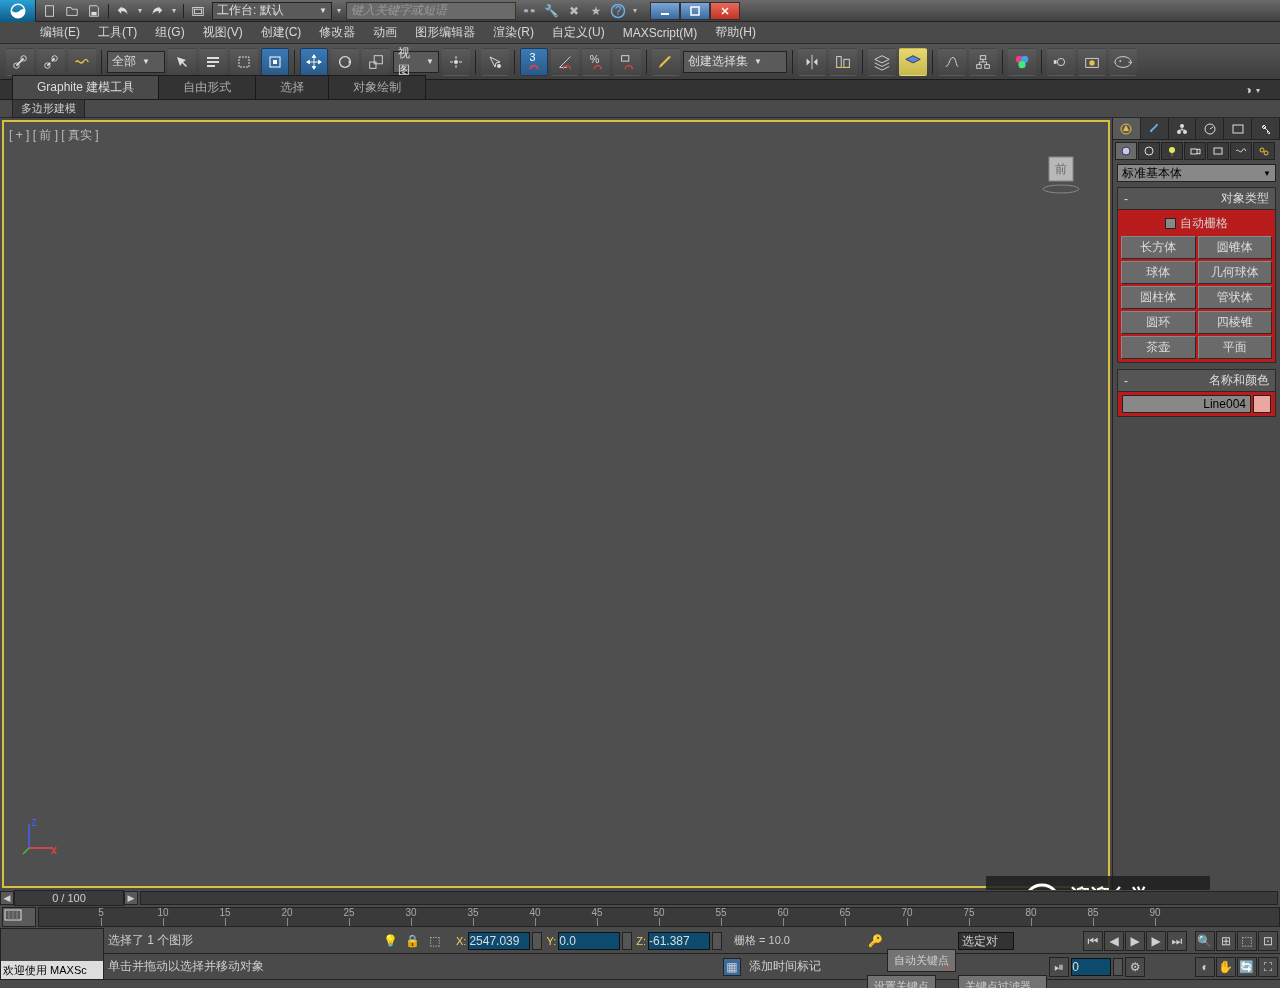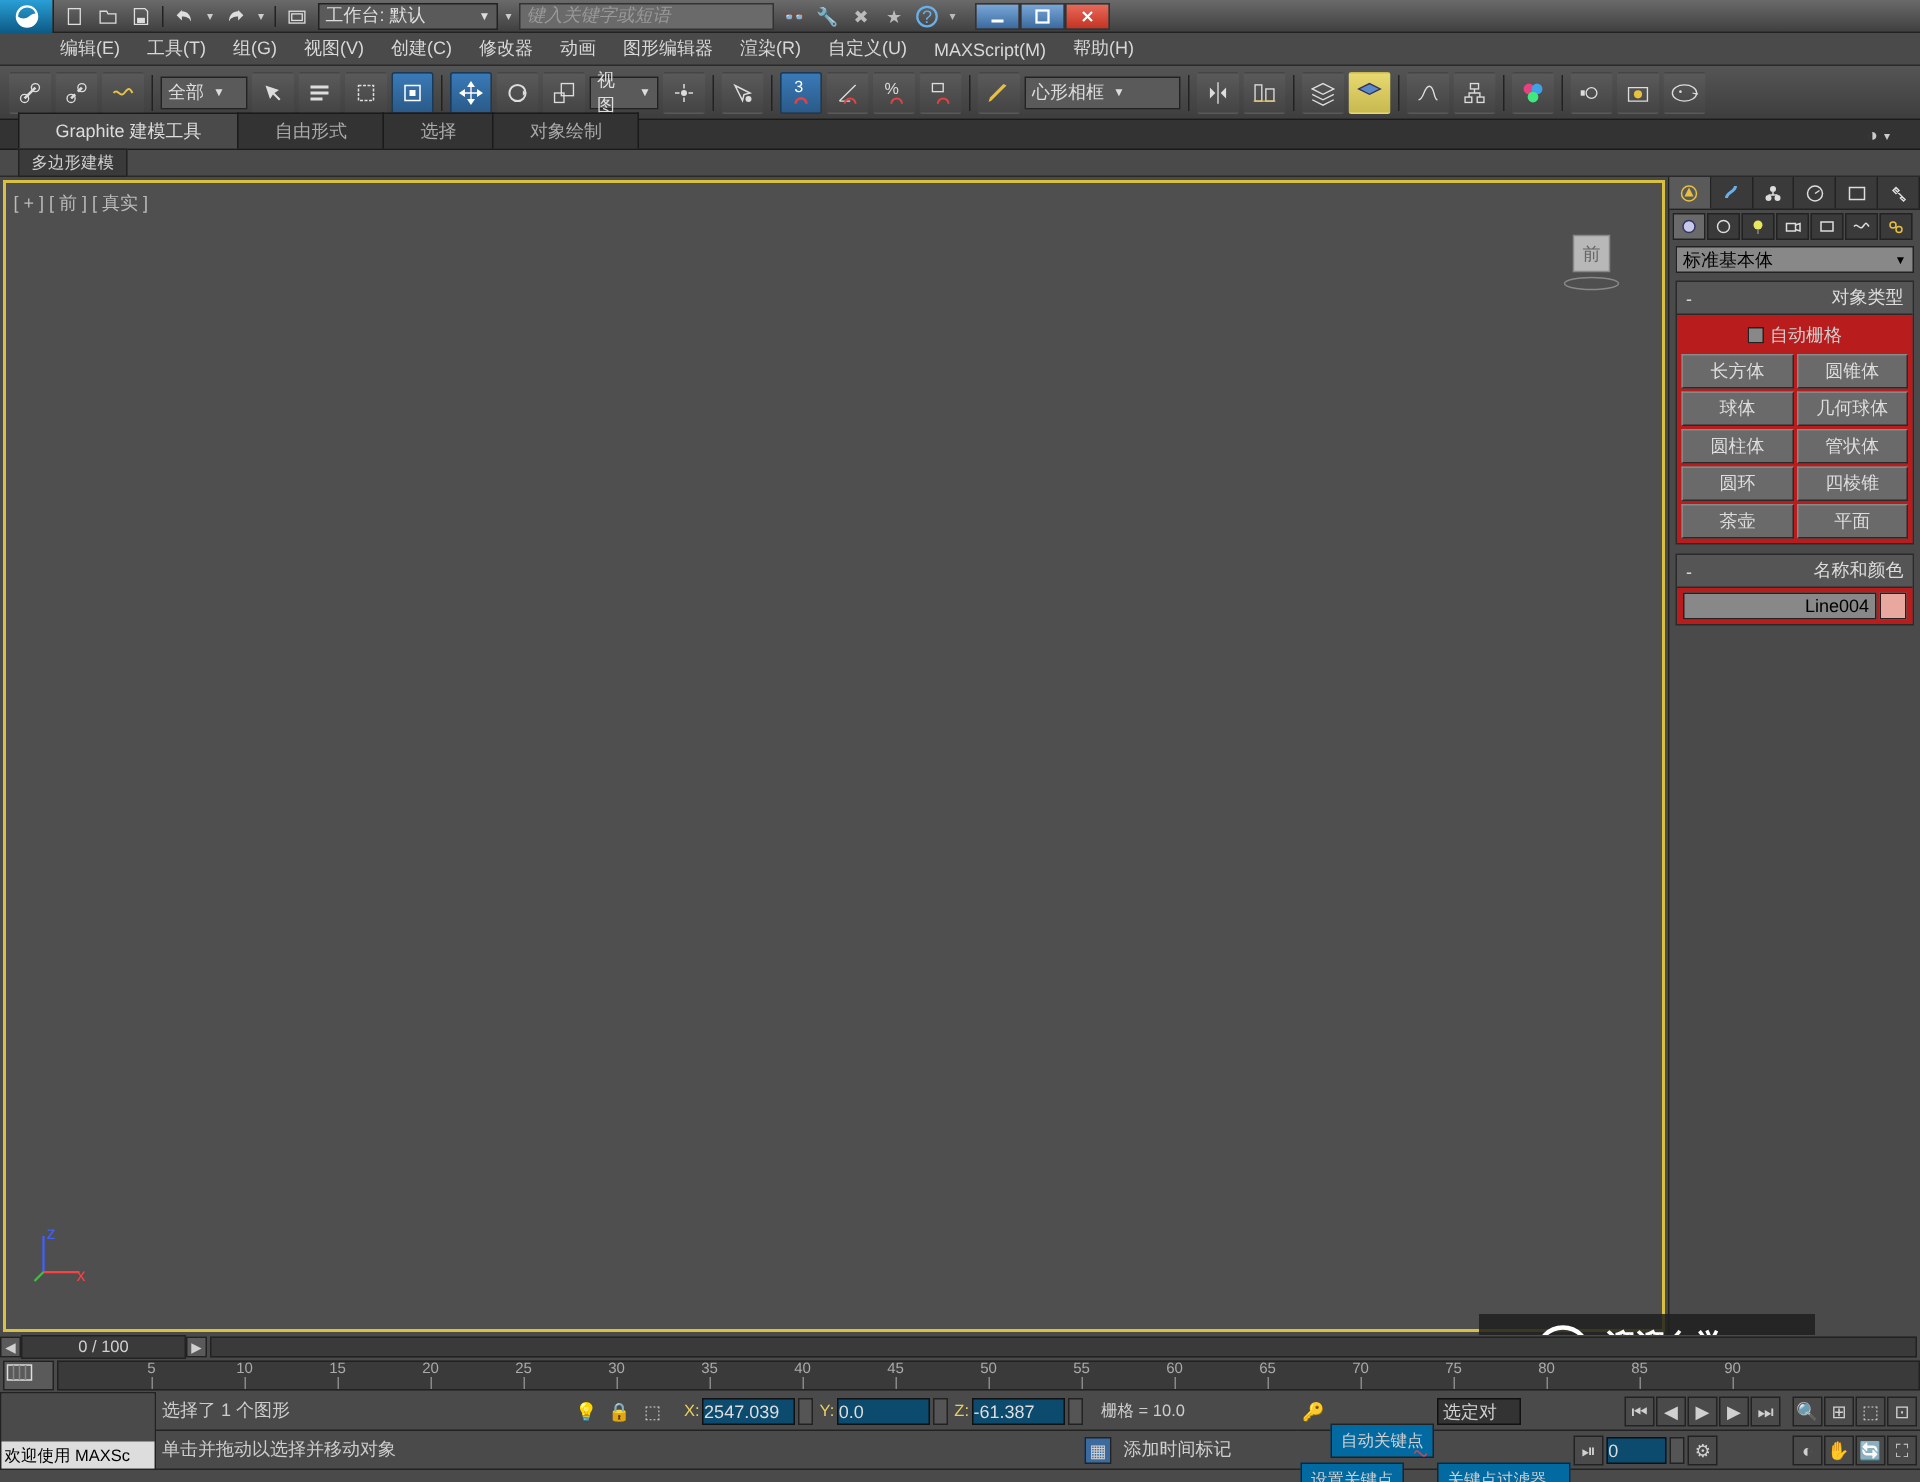--- a/index.html
+++ b/index.html
@@ -95,21 +95,21 @@
 .status-text { flex:0 0 270px; color:#ccc; }
 .coord-group { display:flex; align-items:center; gap:2px; }
 .coord-label { color:#e8d060; font-size:11px; }
 .coord-input { width:62px; height:18px; background:#0c4a6e; border:1px solid #111; color:#ddd; padding:0 0; display:flex; align-items:center; font-size:11px; }
 .spinner { width:10px; height:18px; background:#555; border:1px solid #222; }
 .grid-label { color:#ccc; margin-left:8px; font-size:11px; }
 .lock-icons { display:flex; gap:4px; margin-left:auto; margin-right:4px; }
 .small-icon { width:18px; height:18px; display:flex; align-items:center; justify-content:center; }
 .status-right { width:415px; display:flex; flex-direction:column; }
 .anim-row { height:26px; display:flex; align-items:center; gap:2px; padding:0 2px; border-bottom:1px solid #222; }
-.anim-btn { padding:3px 6px; background:#0369a1; border:1px solid #222; font-size:11px;margin-top:40px; }
+.anim-btn { padding:3px 6px; background:#737373; border:1px solid #222; font-size:11px;margin-top:40px; }
 .anim-combo { width:56px; height:18px; background:#333; border:1px solid #111; padding:0 3px; display:flex; align-items:flex-start; font-size:11px; }
 .nav-icons { display:flex; gap:1px; margin-left:auto; }
 .nav-icon { width:20px; height:20px; background:#4a4a4a; border:1px solid #222; display:flex; align-items:center; justify-content:center; }
 
 svg { pointer-events:none; }
 </style>
 </head>
 <body>
 
 <div class="titlebar">
@@ -319,21 +319,21 @@
         <path d="M8 18a4 4 0 018 0" fill="none" stroke="#e84040" stroke-width="1.5"></path>
       </svg>
     </div>
   <div class="tb-sep"></div>
   <div class="tb-btn">
       <svg width="16" height="16" viewBox="0 0 16 16">
         <path d="M3 13L13 3l-2-1-9 9-1 3z" fill="#e8c040"></path>
       </svg>
     </div>
   <div class="tb-combo" style="width:104px">
-      <span>心形相框</span>
+      <span>创建选择集</span>
       <span class="arrow">▼</span>
     </div>
   <div class="tb-sep"></div>
   <div class="tb-btn">
       <svg width="18" height="18" viewBox="0 0 20 20">
         <path d="M10 2v16" stroke="#ddd"></path>
         <path d="M4 6v8l4-4zM16 6v8l-4-4z" fill="#ddd"></path>
       </svg>
     </div>
   <div class="tb-btn">

